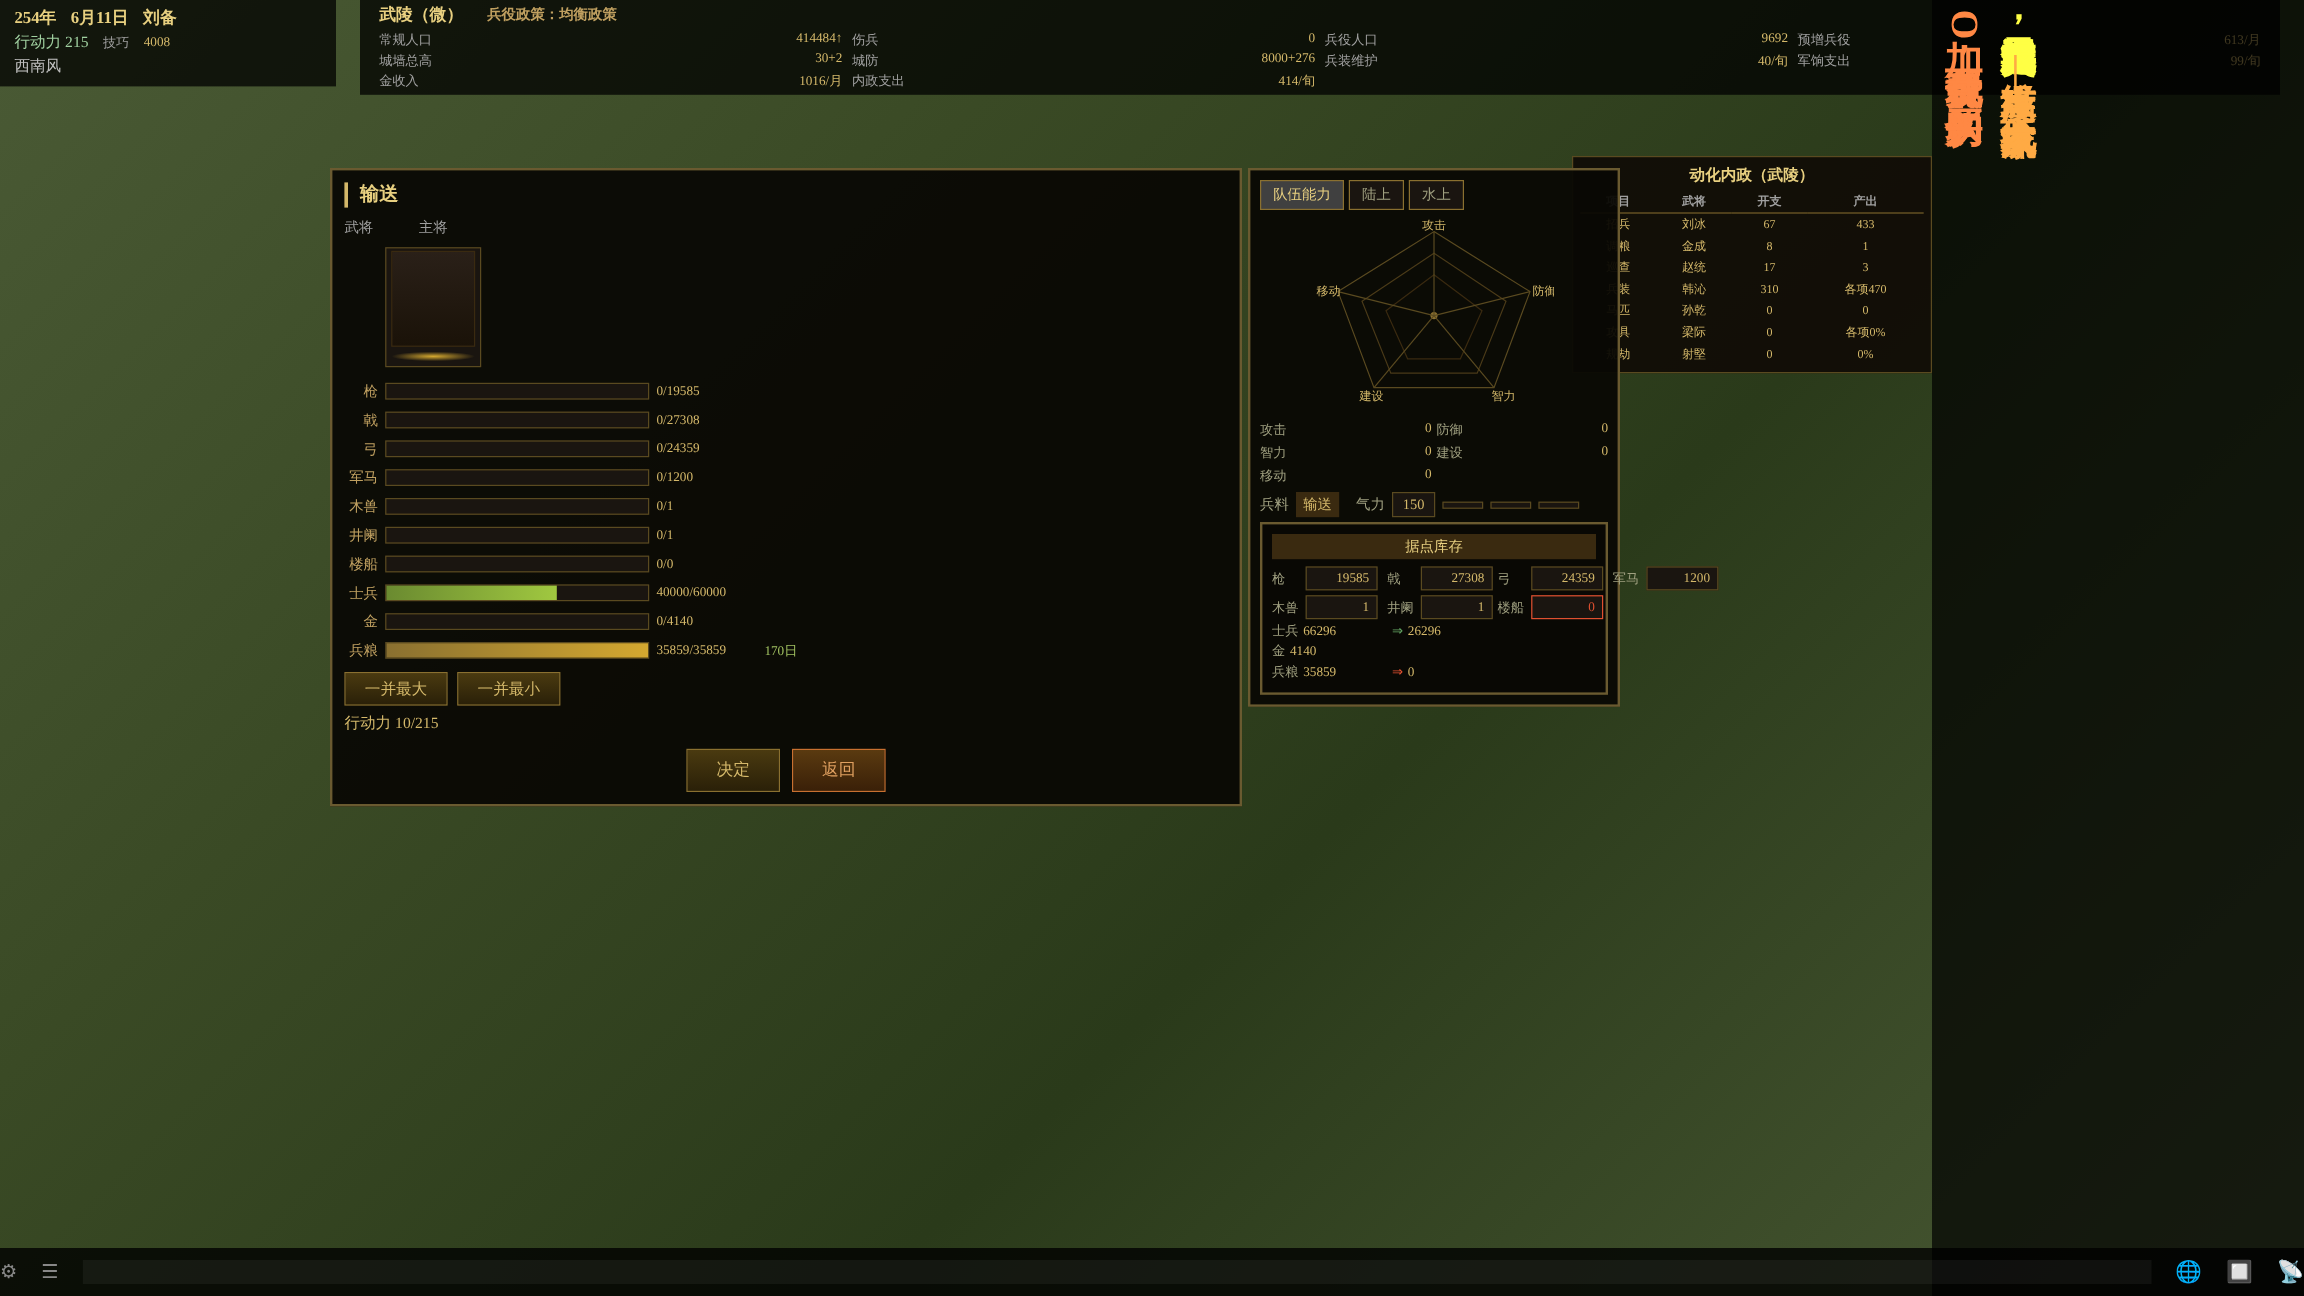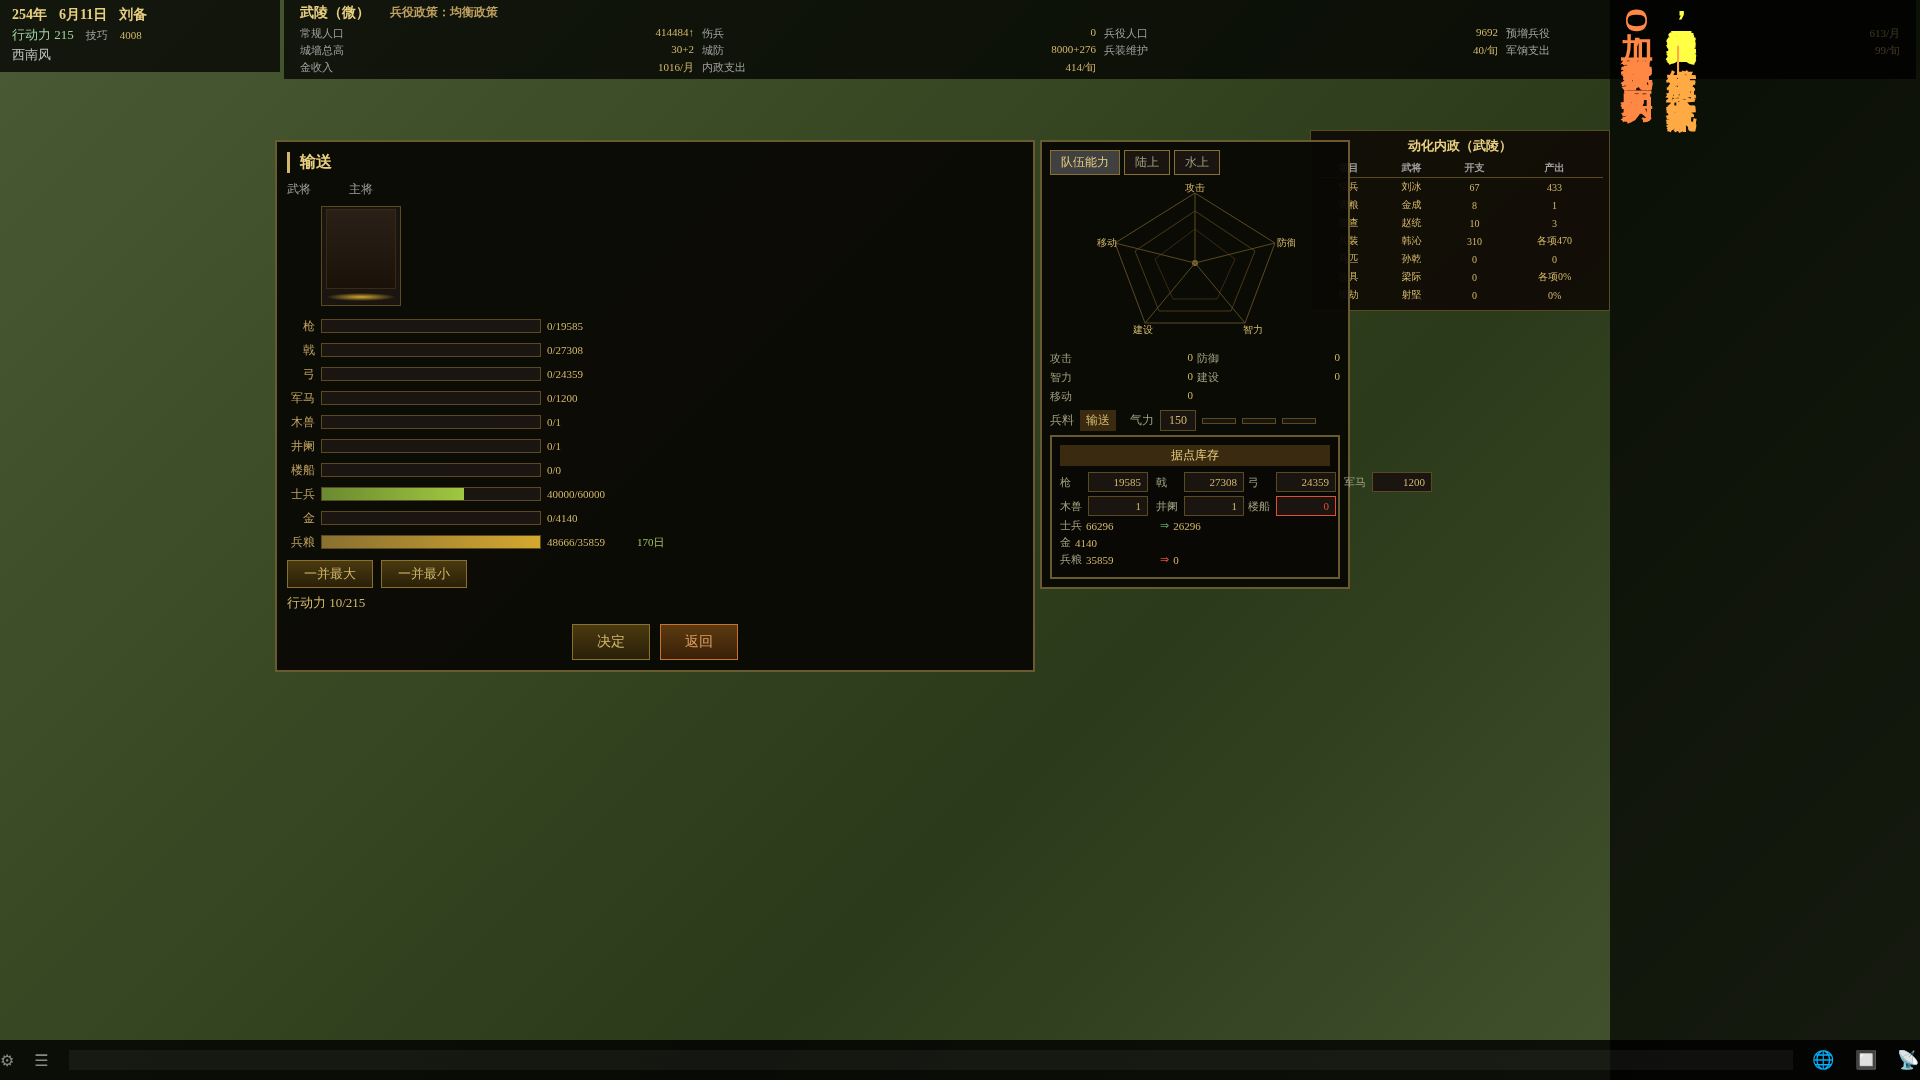--- a/index.html
+++ b/index.html
@@ -46,21 +46,21 @@
       margin-bottom: 2px;
       align-items: center;
     }
 
     .top-center-info {
       flex: 1;
       background: rgba(0,0,0,0.75);
       padding: 4px 16px;
       color: #d4b86a;
       font-size: 12px;
-      margin: 0 4px;
+      margin: 0 20px;
     }
 
     .top-center-info .title-row {
       display: flex;
       gap: 20px;
       font-size: 14px;
       font-weight: bold;
       margin-bottom: 4px;
       color: #e8d080;
     }
@@ -501,21 +501,21 @@
         </tr>
         <tr>
           <td>调粮</td>
           <td>金成</td>
           <td>8</td>
           <td>1</td>
         </tr>
         <tr>
           <td>巡查</td>
           <td>赵统</td>
-          <td>10</td>
+          <td>17</td>
           <td>3</td>
         </tr>
         <tr>
           <td>兵装</td>
           <td>韩沁</td>
           <td>310</td>
           <td>各项470</td>
         </tr>
         <tr>
           <td>马匹</td>
@@ -631,21 +631,21 @@
         <div class="res-bar" style="width:0%"></div>
       </div>
       <span class="res-val">0/4140</span>
     </div>
 
     <div class="res-row">
       <span class="res-label">兵粮</span>
       <div class="res-bar-container">
         <div class="res-bar food-bar"></div>
       </div>
-      <span class="res-val">48666/35859</span>
+      <span class="res-val">35859/35859</span>
       <span style="color:#a0c060;font-size:11px;margin-left:4px;">170日</span>
     </div>
   </div>
 
   <div class="action-buttons">
     <button class="btn-action">一并最大</button>
     <button class="btn-action">一并最小</button>
   </div>
 
   <div class="power-display">

